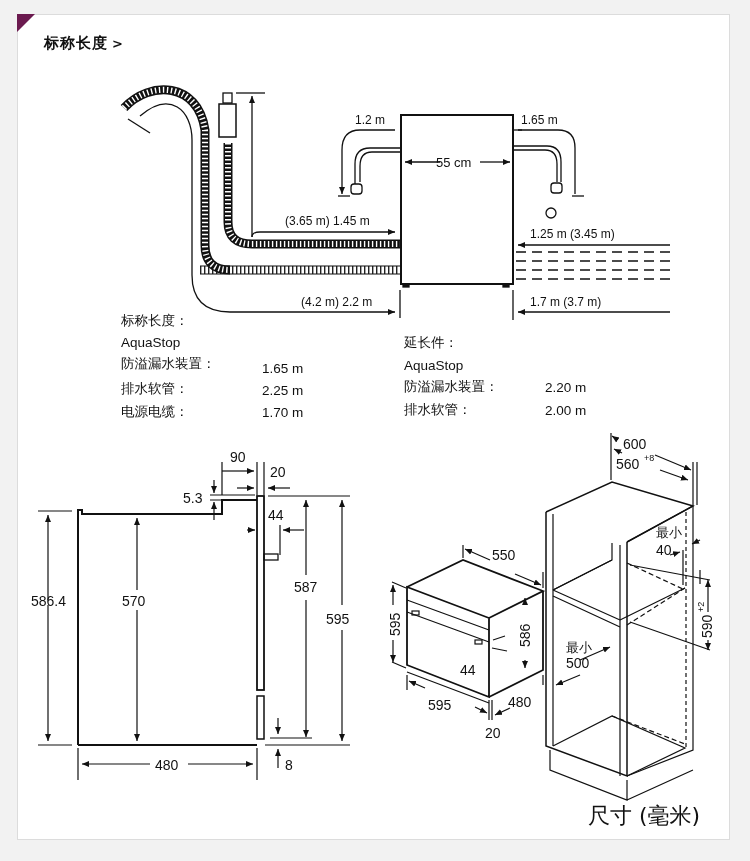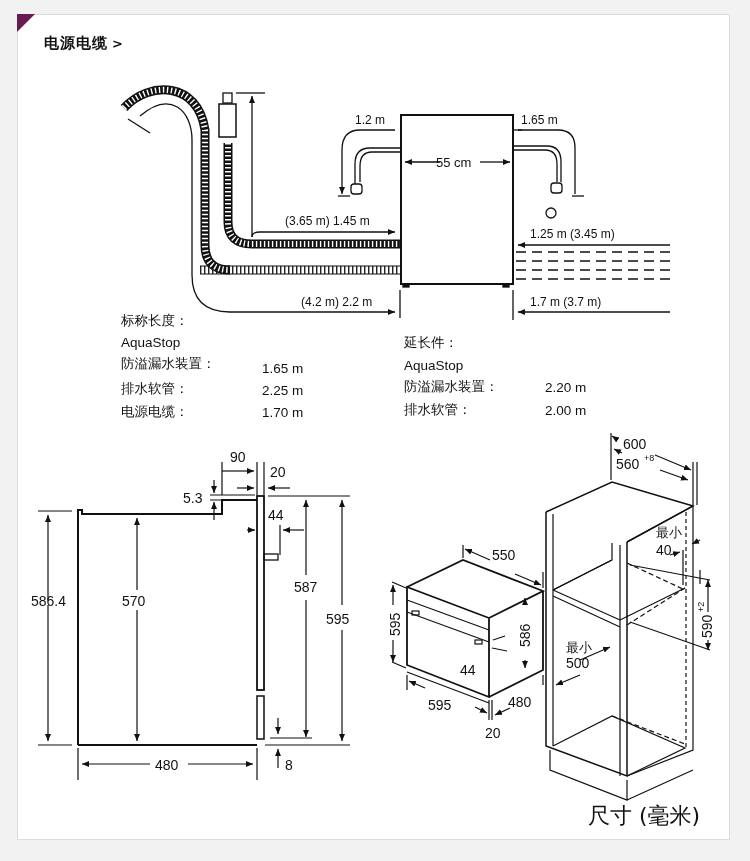--- a/index.html
+++ b/index.html
@@ -15,21 +15,21 @@
   svg { position:absolute; left:0; top:0; }
   svg text { font-family:"Liberation Sans", "DejaVu Sans", sans-serif; fill:#111; }
   .cjk { font-family:"DejaVu Sans", sans-serif; }
 </style>
 </head>
 <body>
 
 <div class="card"></div>
 <div class="corner"></div>
 <div class="title">
-  <span>电源电缆</span><span class="chev">&gt;</span>
+  <span>标称长度</span><span class="chev">&gt;</span>
 </div>
 
 <svg width="750" height="861" viewBox="0 0 750 861">
   <defs>
     <marker id="ah" markerWidth="8" markerHeight="8" refX="7" refY="4" orient="auto" markerUnits="userSpaceOnUse">
       <path d="M0,1 L7,4 L0,7 Z" fill="#111"></path>
     </marker>
     <pattern id="rib" width="4" height="4" patternUnits="userSpaceOnUse">
       <rect width="4" height="4" fill="#fff"></rect>
         <rect width="1.4" height="4" fill="#222"></rect>

